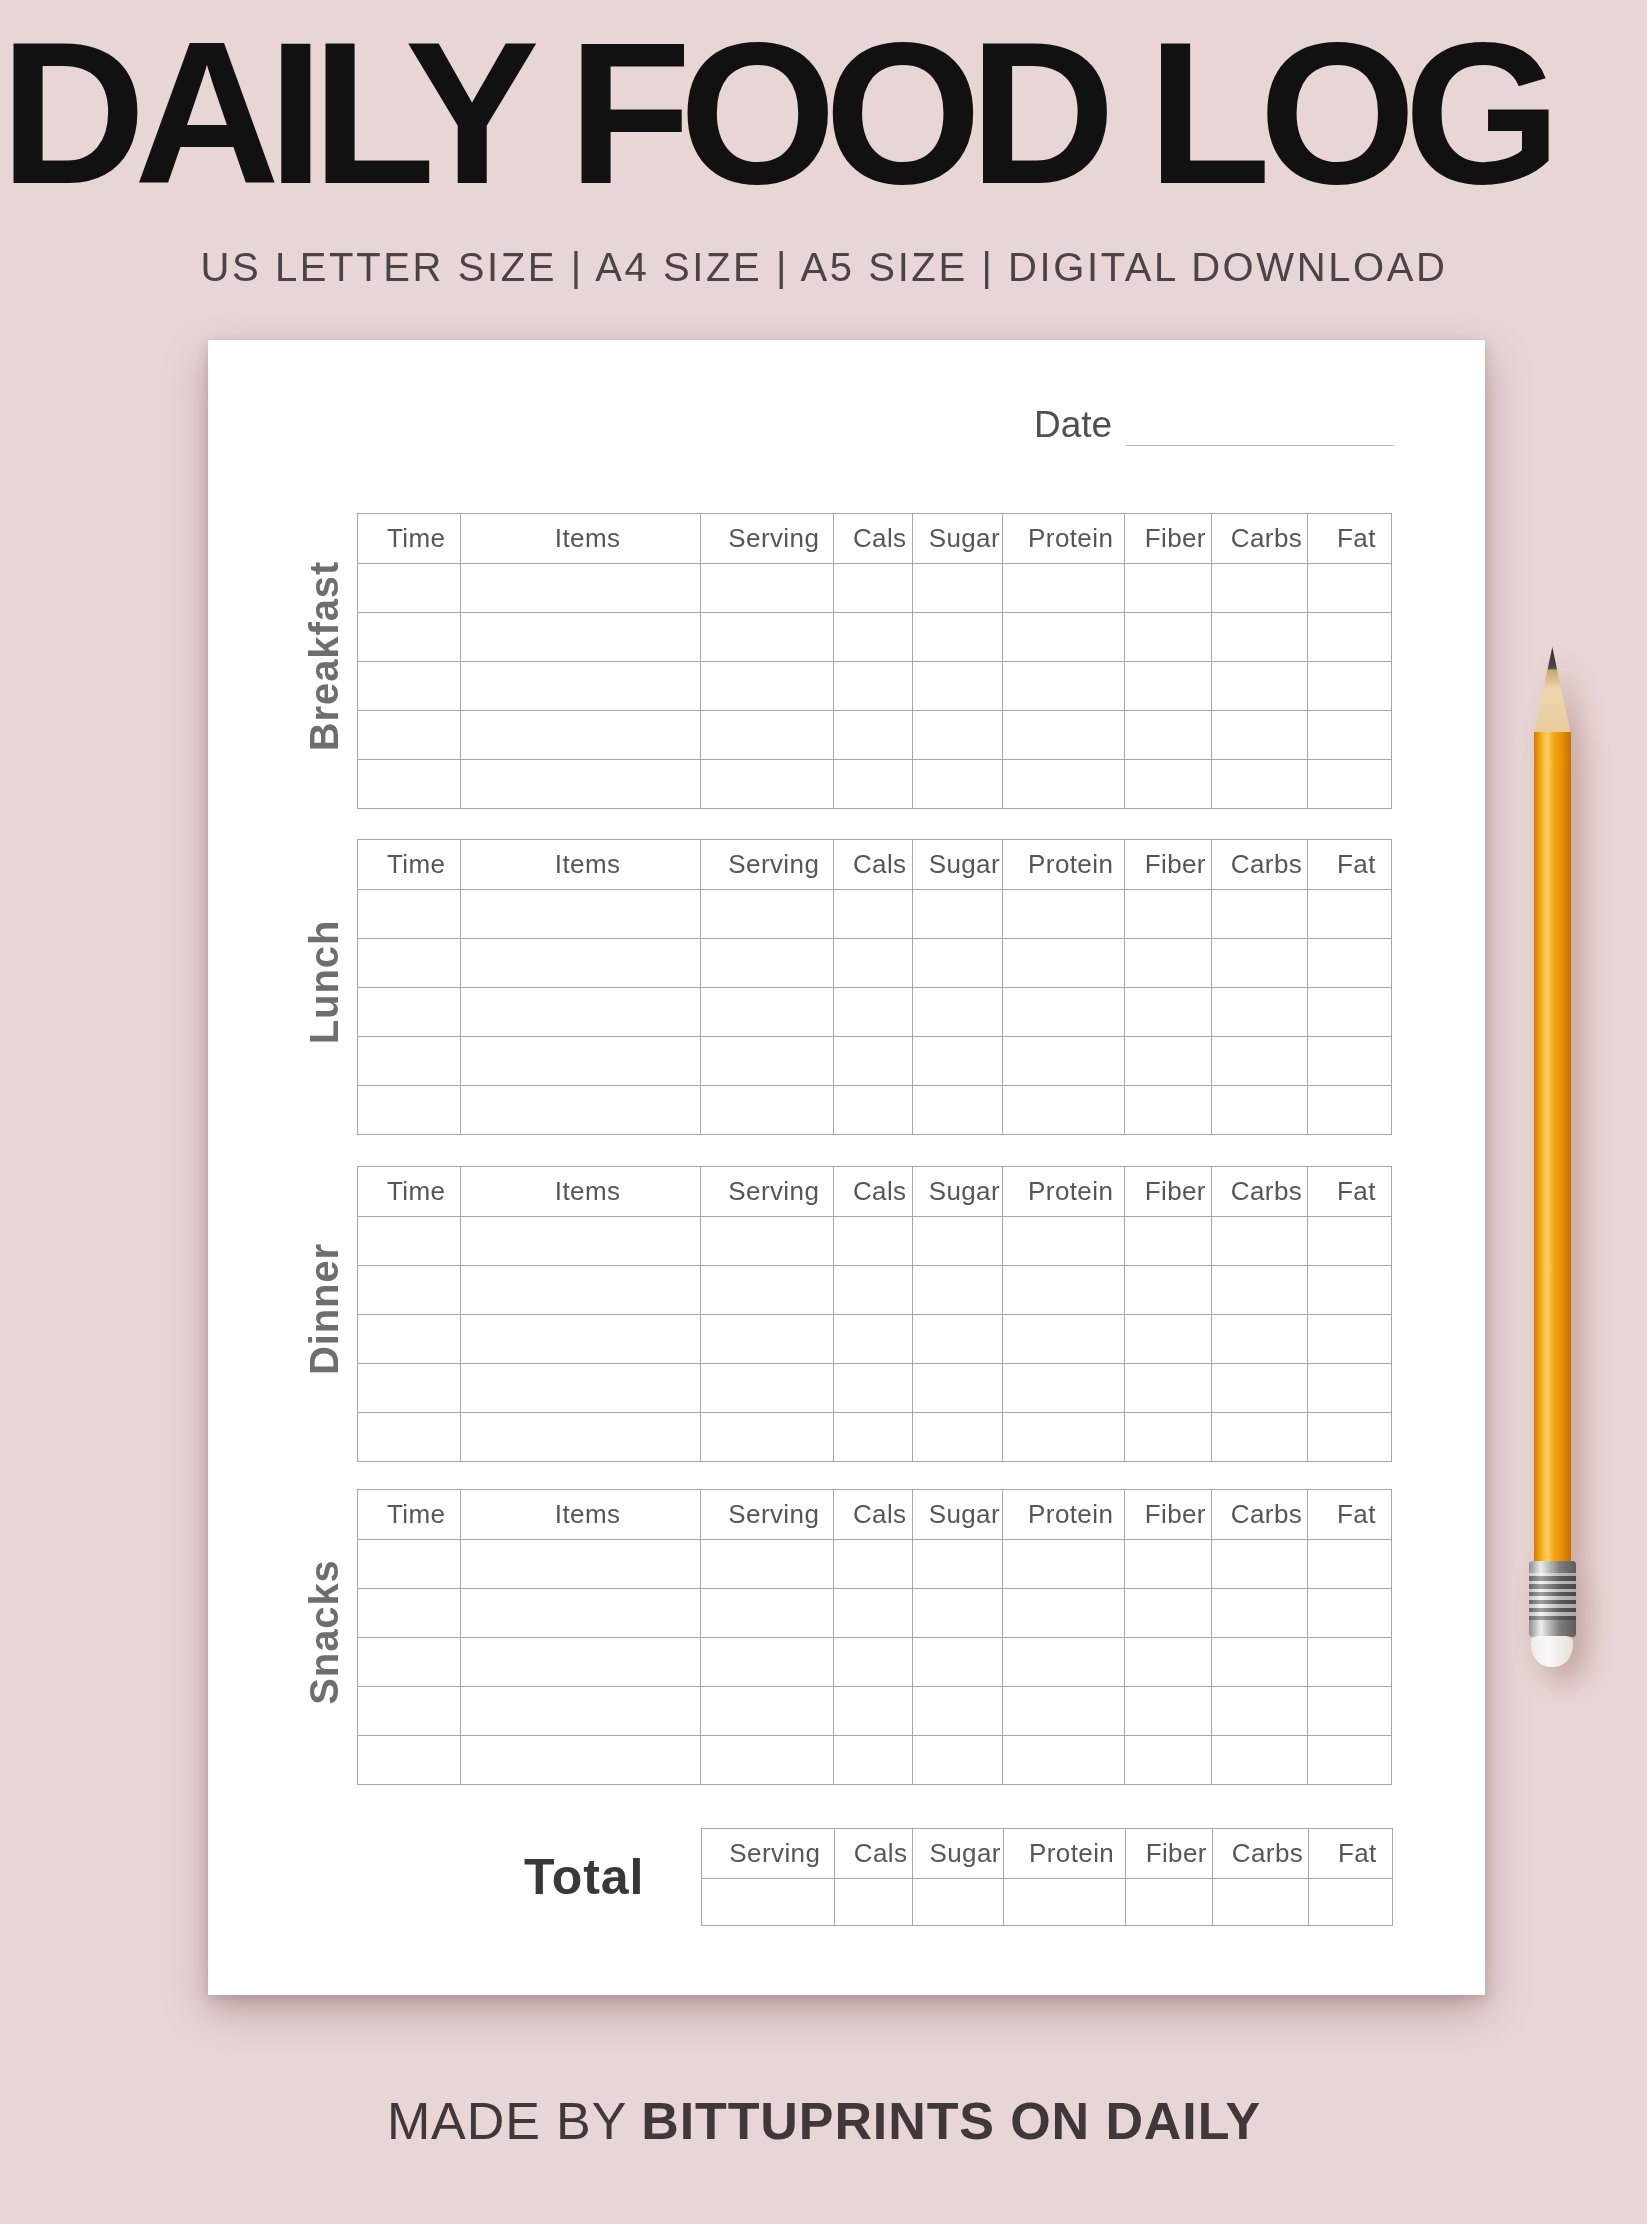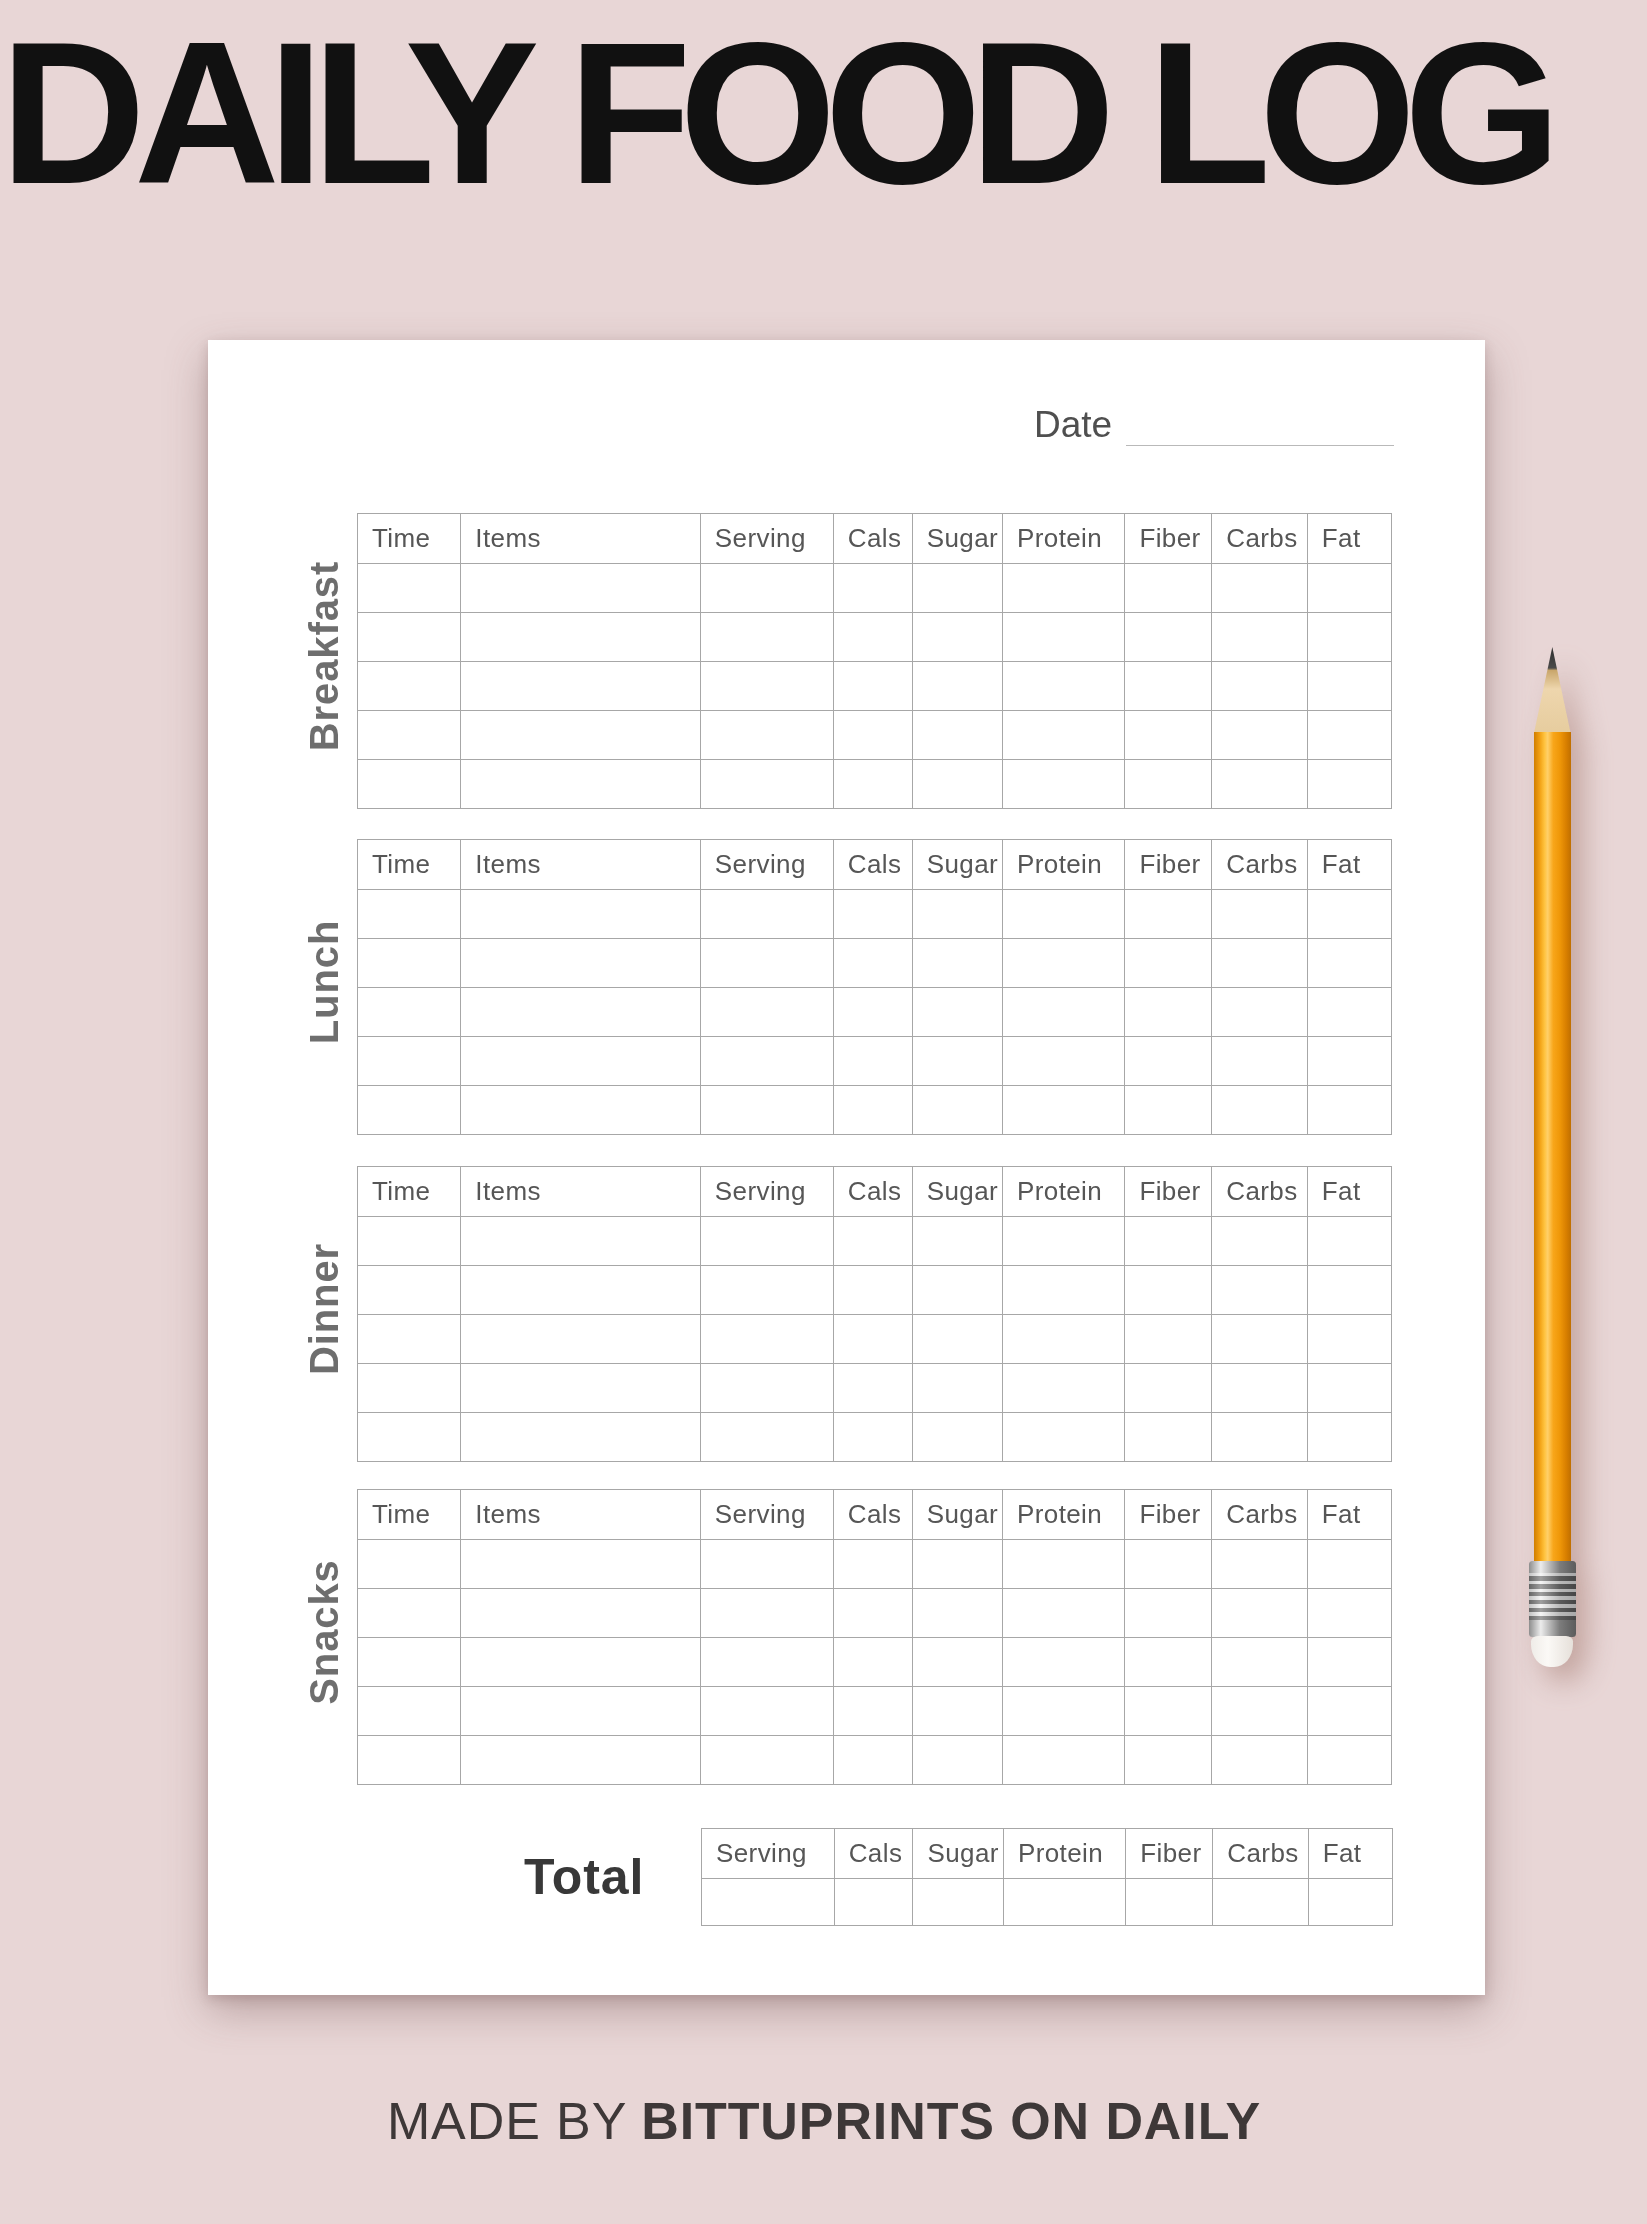--- a/index.html
+++ b/index.html
@@ -48,21 +48,21 @@
     position:absolute;left:116px;top:143px;
     transform:translate(-50%,-50%) rotate(-90deg);
     font-size:40px;font-weight:bold;letter-spacing:0.9px;
     color:var(--section-label);white-space:nowrap;
   }
   table{border-collapse:collapse;table-layout:fixed;background:var(--paper);}
   .meal-table{position:absolute;left:149px;top:0;width:1035px;}
   th,td{border:0.9px solid var(--table-border);padding:0 0 0 14px;margin:0;}
   th{
     height:49px;font-size:26px;font-weight:normal;color:var(--header-text);
-    text-align:left;vertical-align:middle;letter-spacing:0.4px;
+    text-align:center;vertical-align:middle;letter-spacing:0.4px;
   }
   .meal-table td{height:48px;}
 
   
   .meal-table col:nth-child(1){width:9.99%}
   .meal-table col:nth-child(2){width:23.17%}
   .meal-table col:nth-child(3){width:12.85%}
   .meal-table col:nth-child(4){width:7.64%}
   .meal-table col:nth-child(5){width:8.73%}
   .meal-table col:nth-child(6){width:11.84%}
@@ -125,20 +125,21 @@
   }
   .footer .prefix{margin-right:14px;font-weight:normal;}
   .footer .brand{font-weight:bold;}
 </style>
 </head>
 <body>
 
 <div class="canvas">
 
   <div class="title">DAILY FOOD LOG</div>
+  <div class="subtitle">US LETTER SIZE  | A4 SIZE | A5 SIZE | DIGITAL DOWNLOAD</div>
 
   <div class="paper">
 
     <span class="date-label">Date</span>
     <span class="date-line"></span>
 
     <div class="meal-section s0">
       <div class="meal-label">Breakfast</div>
       <table class="meal-table">
           <colgroup>

